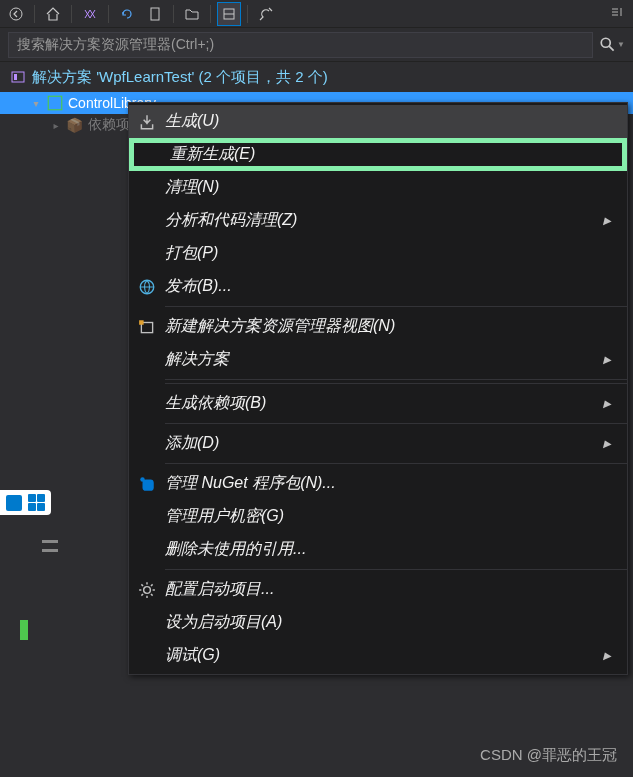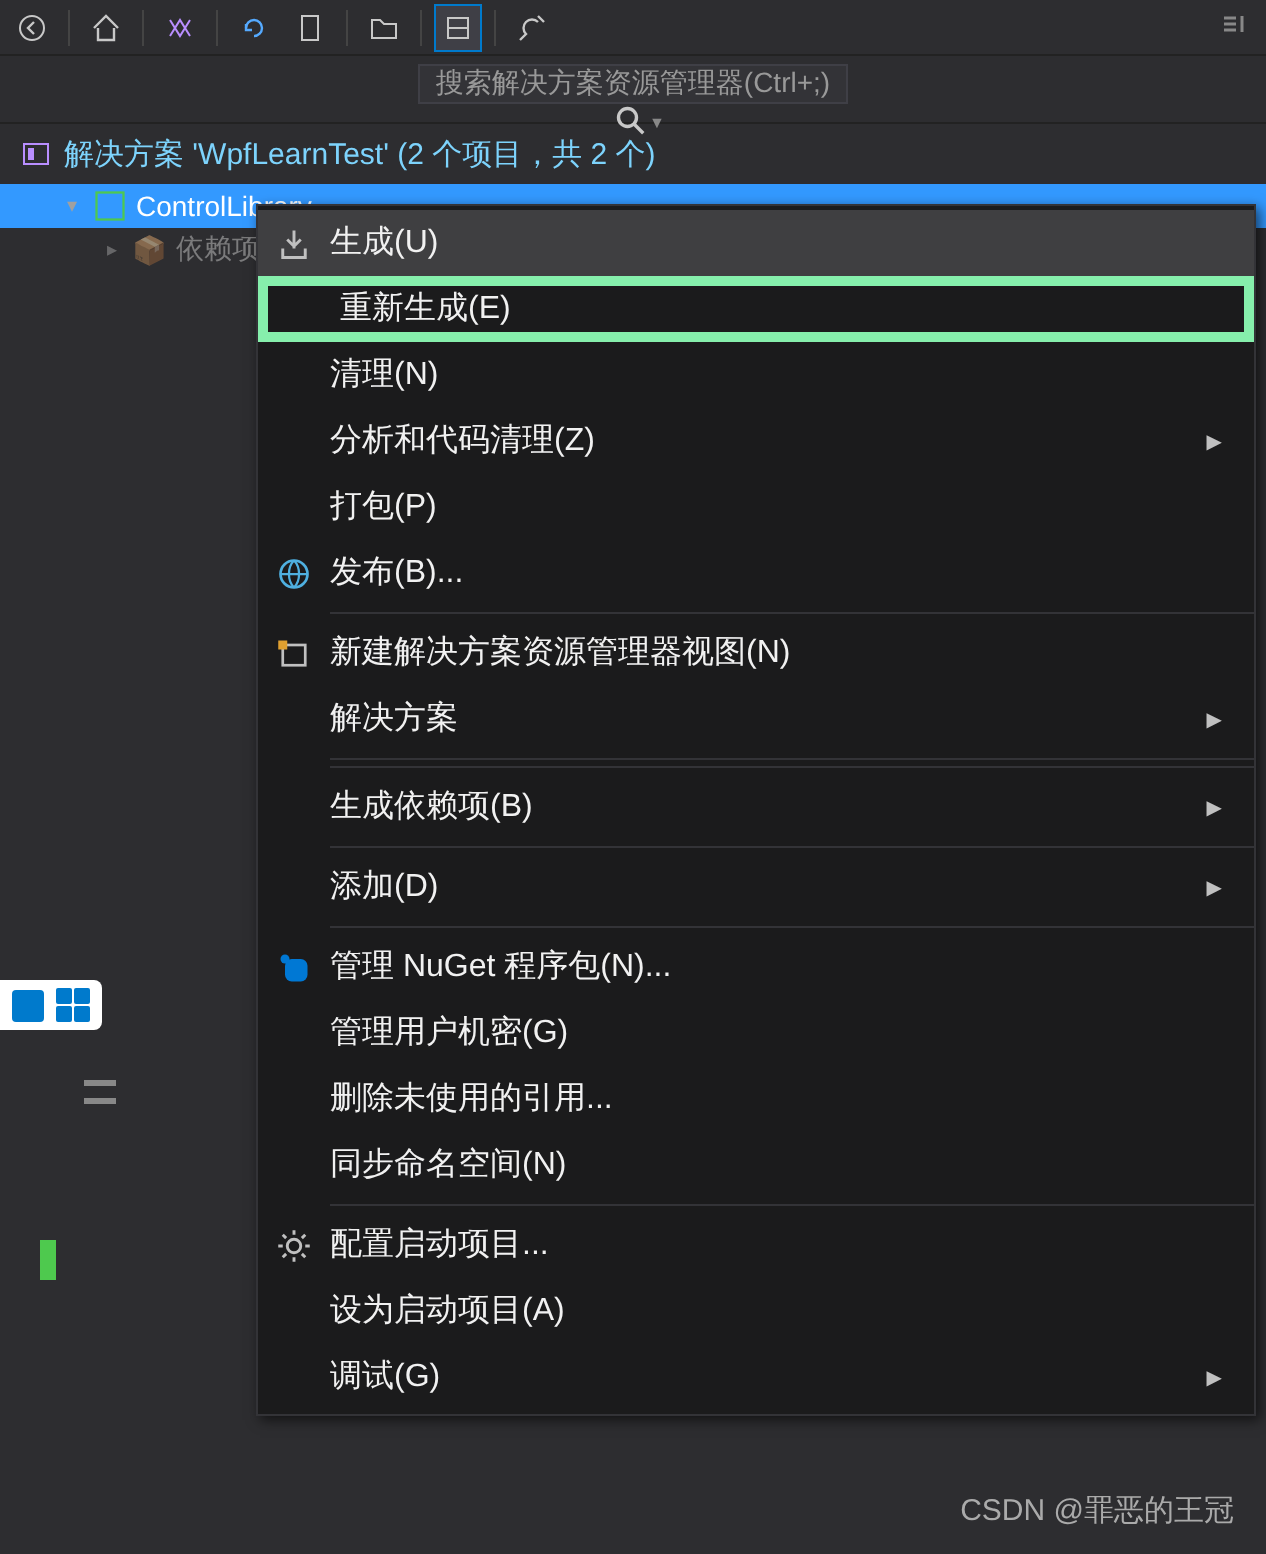--- a/index.html
+++ b/index.html
@@ -8,41 +8,41 @@
   
   .toolbar { height: 28px; display: flex; align-items: center; gap: 4px; padding: 2px 4px; border-bottom: 1px solid #222; }
   .toolbar .ico { width: 24px; height: 24px; display: flex; align-items: center; justify-content: center; color: #c8c8c8; border: 1px solid transparent; }
   .toolbar .sep { width: 1px; height: 18px; background: #444; margin: 0 2px; }
   .toolbar svg { width: 16px; height: 16px; }
   .toolbar .selected { background: #3f3f46; border: 1px solid #007acc; }
   .toolbar .blue svg { stroke: #55aaff; }
   .far-icon { position: absolute; right: 8px; top: 4px; color: #888; }
   
   
-  .search-row { display: flex; align-items: center; padding: 4px 8px; height: 34px; border-bottom: 1px solid #222; flex-direction: column; }
+  .search-row { display: flex; align-items: center; padding: 4px 8px; height: 34px; border-bottom: 1px solid #222; }
   .search-field { flex: 1; height: 26px; border: 1px solid #3f3f46; background: #333337; display: flex; align-items: center; padding: 0 8px; color: #999; font-size: 14px; }
   .search-glass { width: 26px; height: 26px; display: flex; align-items: center; justify-content: center; margin-left: 6px; color: #c8c8c8; }
   
   
   .solution-row { display: flex; align-items: center; padding: 4px 10px; height: 30px; font-size: 15px; color: #7dd3fc; }
   .solution-row svg { width: 16px; height: 16px; margin-right: 6px; }
   
   
   .tree { font-size: 14px; color: #c8c8c8; position: relative; }
   .tree-row { display: flex; align-items: center; height: 22px; padding-left: 8px; }
   .tree-row .chev { width: 12px; text-align: center; color: #a0a0a0; font-size: 10px; }
   .tree-row .picon { width: 18px; height: 18px; margin: 0 4px; display: flex; align-items: center; justify-content: center; }
   .tree-row.selected { background: #3399ff; color: #fff; }
   .tree-row.faded { opacity: 0.5; }
   .indent-1 { padding-left: 30px; }
   .indent-2 { padding-left: 50px; }
   
   
   .context-menu { position: absolute; left: 128px; top: 102px; width: 500px; background: #1b1b1c; border: 1px solid #333337; box-shadow: 2px 2px 6px rgba(0,0,0,0.6); z-index: 100; padding: 2px 0; }
-  .menu-item { display: flex; align-items: center; height: 33px; padding-right: 16px; color: #f1f1f1; font-size: 16px; position: relative; }
+  .menu-item { display: flex; align-items: center; height: 33px; padding-right: 16px; color: #f1f1f1; font-size: 16px; position: relative; font-style: italic; }
   .menu-item .micon { width: 36px; display: flex; align-items: center; justify-content: center; color: #c0c0c0; }
   .menu-item .micon svg { width: 18px; height: 18px; }
   .menu-item .mlabel { flex: 1; }
   .menu-item .arrow { color: #c0c0c0; font-size: 10px; }
   .menu-item.highlighted { background: #3f3f41; }
   .menu-sep { height: 1px; background: #333337; margin: 3px 0 3px 36px; }
   .red-box { border: 5px solid #86efac; }
   
   
   .left-widget { position: absolute; left: 0; top: 490px; background: #fff; border-radius: 0 4px 4px 0; padding: 4px 6px; display: flex; gap: 6px; align-items: center; }
@@ -243,24 +243,20 @@
     <span class="mlabel">管理 NuGet 程序包(N)...</span>
   </div>
   <div class="menu-item">
     <span class="micon"></span>
     <span class="mlabel">管理用户机密(G)</span>
   </div>
   <div class="menu-item">
     <span class="micon"></span>
     <span class="mlabel">删除未使用的引用...</span>
   </div>
-  <div class="menu-item">
-    <span class="micon"></span>
-    <span class="mlabel">同步命名空间(N)</span>
-  </div>
   <div class="menu-sep"></div>
   <div class="menu-item">
     <span class="micon">
         <svg viewBox="0 0 16 16">
           <circle cx="8" cy="8" r="3" fill="none" stroke="#c0c0c0" stroke-width="1.3"></circle>
           <path d="M8 1 V3 M8 13 V15 M1 8 H3 M13 8 H15 M3 3 L4.5 4.5 M11.5 11.5 L13 13 M3 13 L4.5 11.5 M11.5 4.5 L13 3" stroke="#c0c0c0" stroke-width="1.3"></path>
         </svg>
       </span>
     <span class="mlabel">配置启动项目...</span>
   </div>

